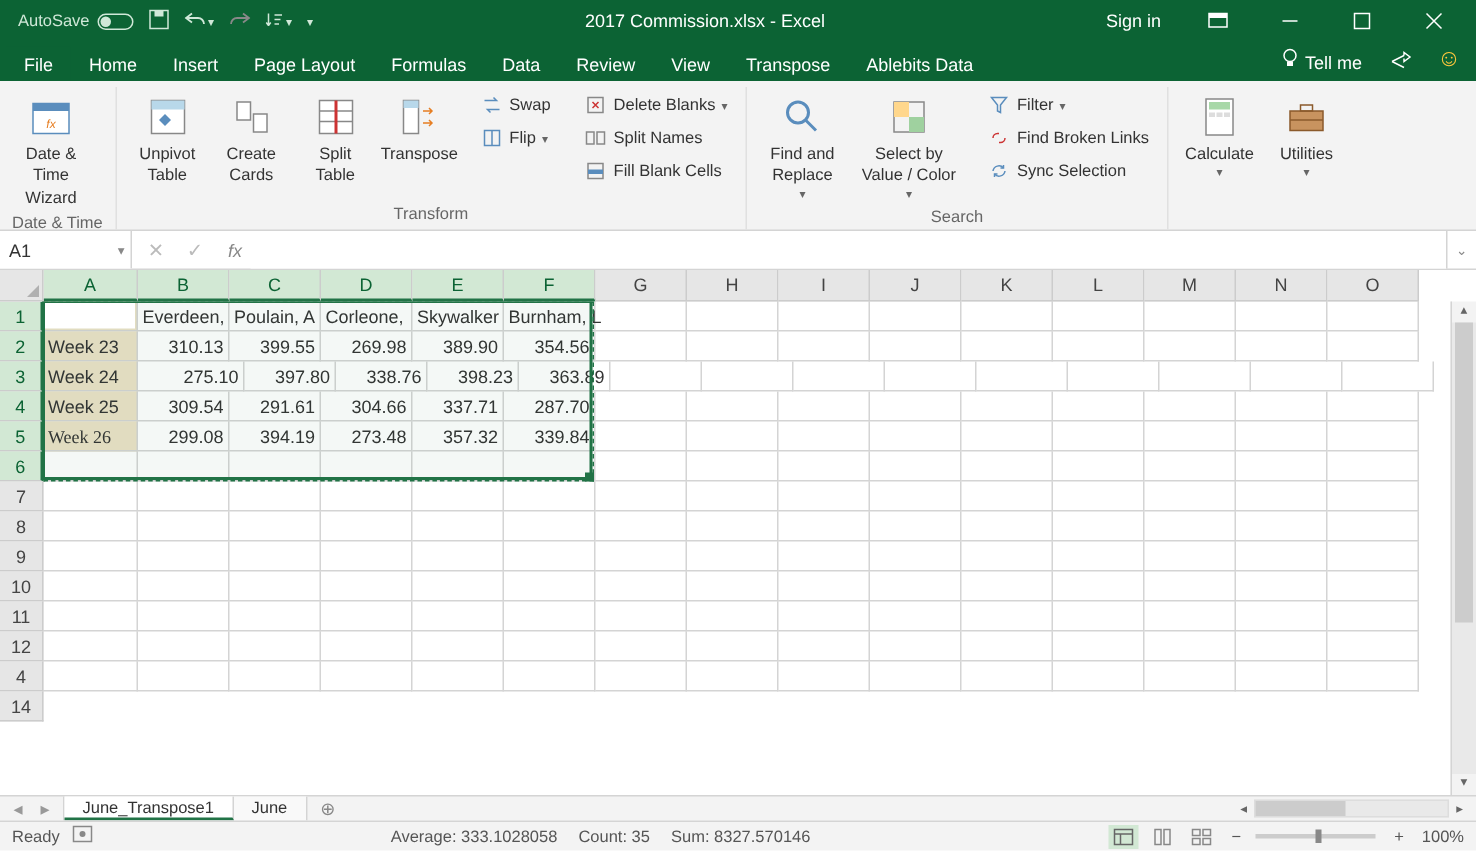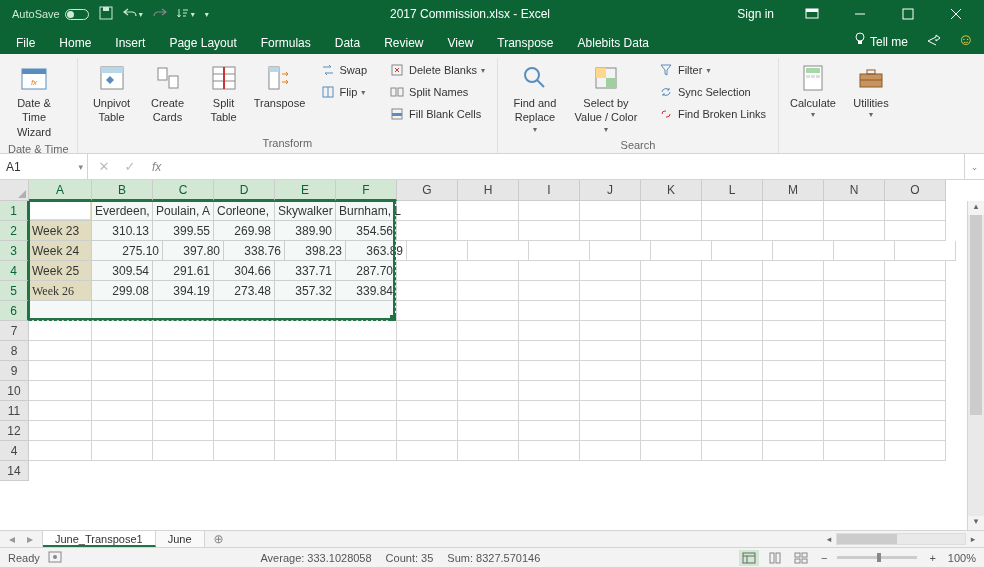--- a/index.html
+++ b/index.html
@@ -345,33 +345,33 @@
               <svg width="14" height="14" viewBox="0 0 14 14">
                 <path d="M2 2h10L8 7v5l-2-1V7z" fill="none" stroke="#5a8dbd"></path>
               </svg>
             </span>
           <span>Filter</span>
           <span style="font-size:8px;color:#666">▾</span>
         </div>
         <div class="small-btn">
           <span class="small-icon">
               <svg width="14" height="14" viewBox="0 0 14 14">
-                <path d="M3 7a4 4 0 017-2M11 7a4 4 0 01-7 2" stroke="#5a8dbd" fill="none"></path>
-                <path d="M10 3v2h-2M4 11v-2h2" stroke="#5a8dbd" fill="none"></path>
+                <path d="M3 7a3 3 0 013-3h1M11 7a3 3 0 01-3 3H7" stroke="#c33" fill="none"></path>
               </svg>
             </span>
-          <span>Sync Selection</span>
+          <span>Find Broken Links</span>
         </div>
         <div class="small-btn">
           <span class="small-icon">
               <svg width="14" height="14" viewBox="0 0 14 14">
-                <path d="M3 7a3 3 0 013-3h1M11 7a3 3 0 01-3 3H7" stroke="#c33" fill="none"></path>
+                <path d="M3 7a4 4 0 017-2M11 7a4 4 0 01-7 2" stroke="#5a8dbd" fill="none"></path>
+                <path d="M10 3v2h-2M4 11v-2h2" stroke="#5a8dbd" fill="none"></path>
               </svg>
             </span>
-          <span>Find Broken Links</span>
+          <span>Sync Selection</span>
         </div>
       </div>
     </div>
     <div class="group-label">Search</div>
   </div>
 
   <div class="group" style="border-right:none">
     <div class="group-content">
       <div class="big-btn">
         <div class="big-icon">

